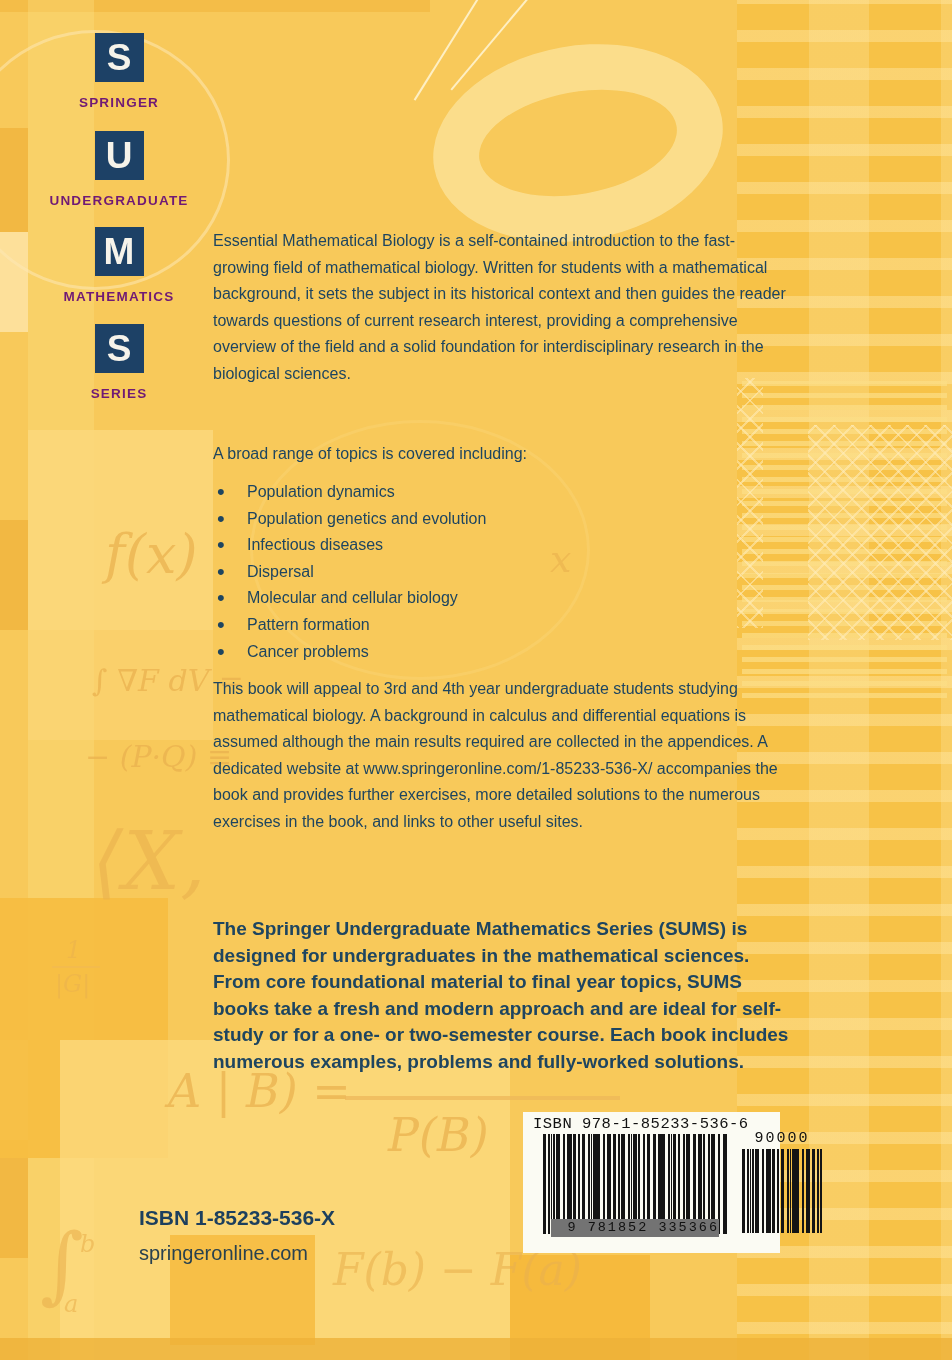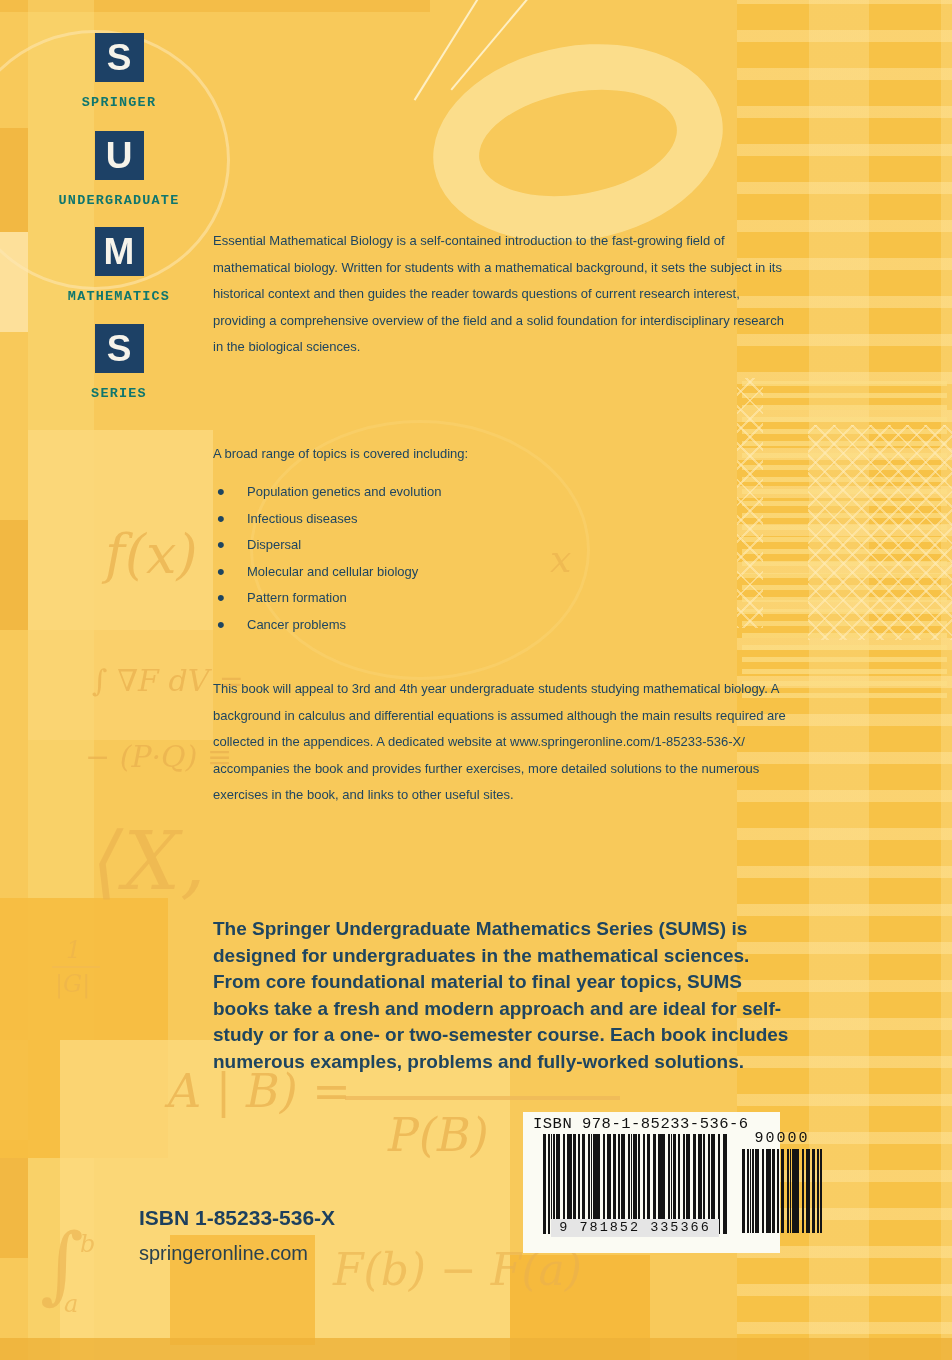--- a/index.html
+++ b/index.html
@@ -43,25 +43,25 @@
     color:#eab14e; opacity:.72; pointer-events:none; white-space:nowrap; line-height:1;
   }
   .fracline{position:absolute; height:4px; background:rgba(238,183,90,.75); pointer-events:none;}
   
   .logo-unit{position:absolute; left:0; width:238px; text-align:center;}
   .logo-square{
     display:inline-block; width:49px; height:49px; background:#1d4166;
     color:#f6f3ea; font-weight:bold; font-size:37px; line-height:49px; text-align:center;
   }
   .logo-label{
-    margin-top:13px; color:#0f766e; font-weight:bold; font-size:13.5px; letter-spacing:1.2px;font-family:Liberation Mono, monospace;
+    margin-top:13px; color:#701a75; font-weight:bold; font-size:13.5px; letter-spacing:1.2px;
   }
   
   .body-text{
-    position:absolute; left:213px; color:#1e4560; font-size:13px; line-height:26.6px; margin:0;
+    position:absolute; left:213px; color:#1e4560; font-size:16px; line-height:26.6px; margin:0;
   }
   ul.topics{list-style:none; padding:0; margin:0;}
   ul.topics li{position:relative; padding-left:34px; line-height:26.6px;}
   ul.topics li::before{
     content:"•"; position:absolute; left:4px; top:0; font-size:22px; color:#1e4560;
   }
   .footer-isbn{color:#1c3f5e; font-weight:bold; font-size:21px;text-align:right;}
   .footer-site{color:#28414f; font-size:20px;}
   
   .barcode-box{
@@ -73,21 +73,21 @@
     position:absolute;
     background:
       repeating-linear-gradient(90deg, #141414 0 2px, transparent 2px 5px),
       repeating-linear-gradient(90deg, #141414 0 1px, transparent 1px 8px),
       repeating-linear-gradient(90deg, #141414 0 3px, transparent 3px 13px);
   }
   .bars-main{left:20px; top:22px; width:184px; height:100px;}
   .bars-addon{left:219px; top:37px; width:80px; height:84px;}
   .barcode-digits{
     position:absolute; left:28px; top:107px; width:168px; height:18px;
-    background:#e5e5e5; font-size:13.5px; letter-spacing:2px; text-align:center; line-height:18px;
+    background:#737373; font-size:13.5px; letter-spacing:2px; text-align:right; line-height:18px;
     white-space:nowrap;
   }
   .barcode-addon-label{
     position:absolute; left:219px; top:18px; width:80px; text-align:center;
     font-size:15px; letter-spacing:2px;
   }
 </style>
 </head>
 <body>
 
@@ -148,20 +148,21 @@
   <div class="logo-unit" style="top:324px;">
     <div class="logo-square">S</div>
     <div class="logo-label">SERIES</div>
   </div>
 
   <p class="body-text" style="top:228px; width:575px;">Essential Mathematical Biology is a self-contained introduction to the fast-growing field of mathematical biology. Written for students with a mathematical background, it sets the subject in its historical context and then guides the reader towards questions of current research interest, providing a comprehensive overview of the field and a solid foundation for interdisciplinary research in the biological sciences.</p>
 
   <p class="body-text" style="top:441px; width:575px;">A broad range of topics is covered including:</p>
 
   <ul class="topics body-text" style="top:479px; width:560px;">
+    <li><span>Population dynamics</span></li>
     <li><span>Population genetics and evolution</span></li>
     <li><span>Infectious diseases</span></li>
     <li><span>Dispersal</span></li>
     <li><span>Molecular and cellular biology</span></li>
     <li><span>Pattern formation</span></li>
     <li><span>Cancer problems</span></li>
   </ul>
 
   <p class="body-text" style="top:676px; width:582px;">This book will appeal to 3rd and 4th year undergraduate students studying mathematical biology. A background in calculus and differential equations is assumed although the main results required are collected in the appendices. A dedicated website at www.springeronline.com/1-85233-536-X/ accompanies the book and provides further exercises, more detailed solutions to the numerous exercises in the book, and links to other useful sites.</p>
 

